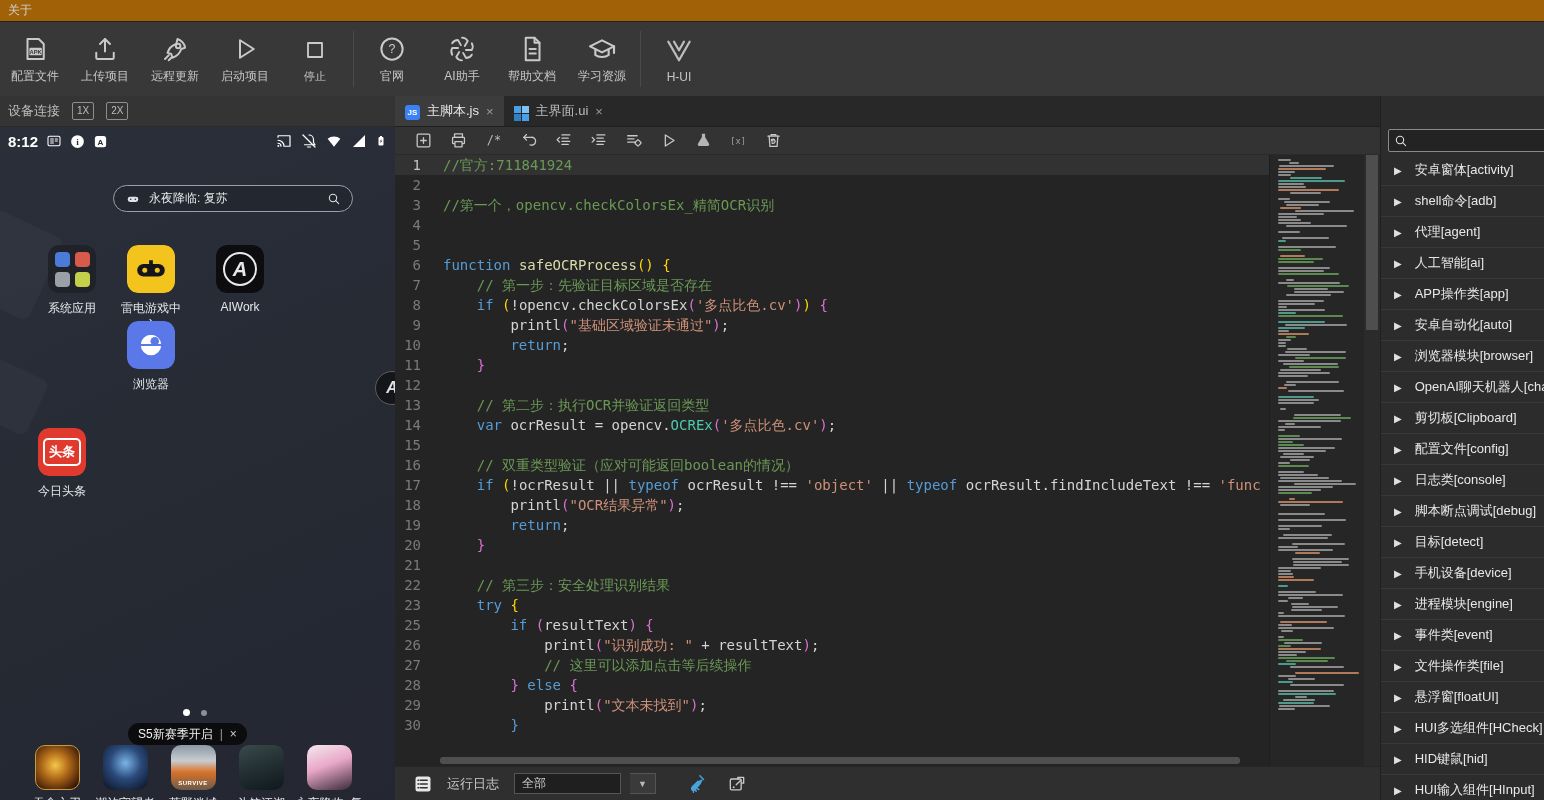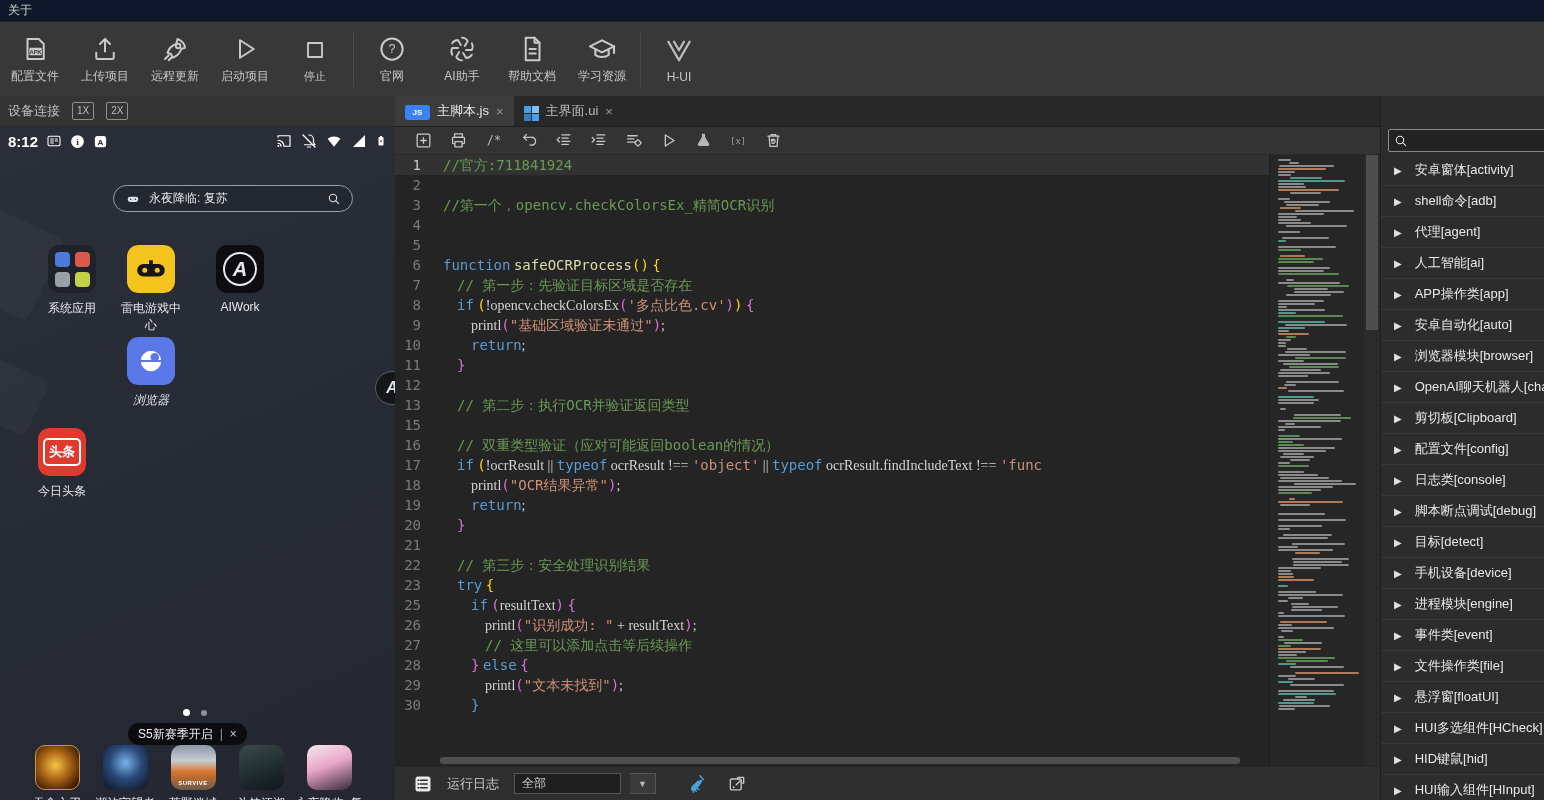--- a/index.html
+++ b/index.html
@@ -1,21 +1,21 @@
 <!DOCTYPE html>
 <html><head>
 <meta charset="utf-8">
 <style>
   html,body{margin:0;padding:0;background:#1b1b1b;}
   *{box-sizing:border-box;}
   #app{position:relative;width:1544px;height:800px;background:#2b2b2b;overflow:hidden;
        font-family:"Liberation Sans","DejaVu Sans",sans-serif;color:#ccc;}
 
   
-  .menubar{position:absolute;top:0;left:0;right:0;height:22px;background:#0f172a;
+  .menubar{position:absolute;top:0;left:0;right:0;height:22px;background:#a16207;
            border-bottom:1px solid #242424;display:flex;align-items:center;padding-left:2px;
            font-size:12px;color:#cfcfcf;}
   .menu-item{padding:2px 6px;}
 
   
   .toolbar{position:absolute;top:22px;left:0;right:0;height:74px;background:#383838;
            display:flex;align-items:center;}
   .tbtn{width:70px;height:64px;display:flex;flex-direction:column;align-items:center;
         justify-content:center;gap:3px;color:#c6c6c6;font-size:12px;cursor:default;}
   .tbtn .ticon{height:32px;display:flex;align-items:center;justify-content:center;}
@@ -70,21 +70,21 @@
              border-bottom:1px solid #2a2a2a;display:flex;align-items:center;gap:0;padding-left:11px;}
   .edicon{width:35px;height:24px;display:flex;align-items:center;justify-content:center;color:#b5b5b5;}
   .codewrap{position:absolute;top:59px;left:0;right:0;bottom:34px;overflow:hidden;
             font-family:"DejaVu Sans Mono","Liberation Mono",monospace;font-size:14px;}
   .cline{display:flex;height:20px;line-height:20px;white-space:pre;}
   .cline.current{background:#323232;}
   .lnum{width:48px;flex:0 0 48px;text-align:right;padding-right:22px;color:#7a7a7a;}
   .cline.current .lnum{color:#c5c5c5;}
   .ctext{flex:1;overflow:hidden;}
   .t-cm{color:#6a9955;} .t-kw{color:#569cd6;} .t-fn{color:#dcdcaa;} .t-m{color:#4ec9b0;}
-  .t-s{color:#ce9178;} .t-p{color:#d4d4d4;font-family:Liberation Serif, serif;} .t-b1{color:#ffd700;} .t-b2{color:#da70d6;} .t-b3{color:#569cd6;}
+  .t-s{color:#ce9178;} .t-p{color:#d4d4d4;} .t-b1{color:#ffd700;} .t-b2{color:#da70d6;} .t-b3{color:#569cd6;}
   .minimap{position:absolute;top:59px;bottom:34px;right:16px;width:95px;background:#262626;
            border-left:1px solid #1e1e1e;padding:4px 0 0 8px;overflow:hidden;}
   .mrow{height:2px;margin-bottom:1px;border-radius:1px;}
   .vscroll{position:absolute;top:59px;bottom:34px;right:0;width:16px;background:#2b2b2b;}
   .vthumb{position:absolute;top:0;left:2px;width:12px;height:175px;background:#4e4e4e;}
   .hscroll{position:absolute;bottom:36px;left:45px;width:800px;height:7px;background:#4f4f4f;border-radius:3px;}
   .logbar{position:absolute;bottom:0;left:0;right:0;height:34px;background:#2f2f2f;
           border-top:1px solid #262626;display:flex;align-items:center;gap:9px;padding-left:13px;}
   .loglabel{font-size:13px;color:#c9c9c9;margin-right:6px;}
   .logselect{width:107px;height:21px;background:#1f1f1f;border:1px solid #555;color:#cfcfcf;
@@ -327,21 +327,21 @@
             <span>雷电游戏中心</span>
           </div>
           <div class="app" style="left: 206px; top: 118px;">
             <span class="aicon">
               <span style="width:48px;height:48px;border-radius:11px;background:#0d0d10;display:flex;align-items:center;justify-content:center;">
                 <span style="width:34px;height:34px;border:2.5px solid #e8e8e8;border-radius:50%;color:#e8e8e8;font-weight:bold;font-style:italic;font-size:20px;display:flex;align-items:center;justify-content:center;">A</span>
               </span>
             </span>
             <span>AIWork</span>
           </div>
-          <div class="app" style="left: 117px; top: 210px; font-style: italic;">
+          <div class="app" style="left: 117px; top: 194px;">
             <span class="aicon">
               <span style="width:48px;height:48px;border-radius:11px;background:#5a78e8;display:flex;align-items:center;justify-content:center;">
                 <svg width="30" height="30" viewBox="0 0 24 24">
                   <circle cx="12" cy="12" r="9" fill="#fff"></circle>
                   <path d="M12 3a9 9 0 0 0 0 18M12 3a9 9 0 0 1 0 18M3 12h18" stroke="#5a78e8" stroke-width="1.6" fill="none"></path>
                   <circle cx="15" cy="9" r="3.4" fill="#5a78e8"></circle>
                 </svg>
               </span>
             </span>
             <span>浏览器</span>
@@ -388,21 +388,21 @@
             <span class="dicon" style="background:linear-gradient(160deg,#f5e8ee 0%,#e8a8c8 45%,#3a2a3a 100%);"></span>
             <span class="dlabel">永夜降临: 复</span>
           </div>
         </div>
     </div>
   </div>
 
   <div class="editor">
     <div class="tabbar" id="tabbar">
         <div class="tab active">
-          <span><span style="width:25px;height:15px;border-radius:3px;background:#3b82f6;color:#fff;font-size:8px;font-weight:bold;display:inline-flex;align-items:center;justify-content:center;">JS</span></span>
+          <span><span style="width:15px;height:15px;border-radius:3px;background:#3b82f6;color:#fff;font-size:8px;font-weight:bold;display:inline-flex;align-items:center;justify-content:center;">JS</span></span>
           <span>主脚本.js</span>
           <span class="x">×</span>
         </div>
         <div class="tab">
           <span><span style="width:15px;height:15px;display:inline-grid;grid-template-columns:7px 7px;grid-gap:1px;">
               <span style="background:#4aa0e8;"></span>
               <span style="background:#7cc2f5;"></span>
               <span style="background:#2f7fc4;"></span>
               <span style="background:#4aa0e8;"></span>
             </span></span>
@@ -484,20 +484,21 @@
         <div class="cline"><div class="lnum">4</div><div class="ctext"></div></div>
         <div class="cline"><div class="lnum">5</div><div class="ctext"></div></div>
         <div class="cline"><div class="lnum">6</div><div class="ctext"><span class="t-kw">function</span><span class="t-p"> </span><span class="t-fn">safeOCRProcess</span><span class="t-b1">()</span><span class="t-p"> </span><span class="t-b1">{</span></div></div>
         <div class="cline"><div class="lnum">7</div><div class="ctext"><span class="t-p">    </span><span class="t-cm">// 第一步：先验证目标区域是否存在</span></div></div>
         <div class="cline"><div class="lnum">8</div><div class="ctext"><span class="t-p">    </span><span class="t-kw">if</span><span class="t-p"> </span><span class="t-b1">(</span><span class="t-p">!opencv.checkColorsEx</span><span class="t-b2">(</span><span class="t-s">'多点比色.cv'</span><span class="t-b2">)</span><span class="t-b1">)</span><span class="t-p"> </span><span class="t-b2">{</span></div></div>
         <div class="cline"><div class="lnum">9</div><div class="ctext"><span class="t-p">        printl</span><span class="t-b2">(</span><span class="t-s">"基础区域验证未通过"</span><span class="t-b2">)</span><span class="t-p">;</span></div></div>
         <div class="cline"><div class="lnum">10</div><div class="ctext"><span class="t-p">        </span><span class="t-kw">return</span><span class="t-p">;</span></div></div>
         <div class="cline"><div class="lnum">11</div><div class="ctext"><span class="t-p">    </span><span class="t-b2">}</span></div></div>
         <div class="cline"><div class="lnum">12</div><div class="ctext"></div></div>
         <div class="cline"><div class="lnum">13</div><div class="ctext"><span class="t-p">    </span><span class="t-cm">// 第二步：执行OCR并验证返回类型</span></div></div>
+        <div class="cline"><div class="lnum">14</div><div class="ctext"><span class="t-p">    </span><span class="t-kw">var</span><span class="t-p"> ocrResult = opencv.</span><span class="t-m">OCREx</span><span class="t-b2">(</span><span class="t-s">'多点比色.cv'</span><span class="t-b2">)</span><span class="t-p">;</span></div></div>
         <div class="cline"><div class="lnum">15</div><div class="ctext"></div></div>
         <div class="cline"><div class="lnum">16</div><div class="ctext"><span class="t-p">    </span><span class="t-cm">// 双重类型验证（应对可能返回boolean的情况）</span></div></div>
         <div class="cline"><div class="lnum">17</div><div class="ctext"><span class="t-p">    </span><span class="t-kw">if</span><span class="t-p"> </span><span class="t-b1">(</span><span class="t-p">!ocrResult || </span><span class="t-kw">typeof</span><span class="t-p"> ocrResult !== </span><span class="t-s">'object'</span><span class="t-p"> || </span><span class="t-kw">typeof</span><span class="t-p"> ocrResult.findIncludeText !== </span><span class="t-s">'func</span></div></div>
         <div class="cline"><div class="lnum">18</div><div class="ctext"><span class="t-p">        printl</span><span class="t-b2">(</span><span class="t-s">"OCR结果异常"</span><span class="t-b2">)</span><span class="t-p">;</span></div></div>
         <div class="cline"><div class="lnum">19</div><div class="ctext"><span class="t-p">        </span><span class="t-kw">return</span><span class="t-p">;</span></div></div>
         <div class="cline"><div class="lnum">20</div><div class="ctext"><span class="t-p">    </span><span class="t-b2">}</span></div></div>
         <div class="cline"><div class="lnum">21</div><div class="ctext"></div></div>
         <div class="cline"><div class="lnum">22</div><div class="ctext"><span class="t-p">    </span><span class="t-cm">// 第三步：安全处理识别结果</span></div></div>
         <div class="cline"><div class="lnum">23</div><div class="ctext"><span class="t-p">    </span><span class="t-kw">try</span><span class="t-p"> </span><span class="t-b1">{</span></div></div>
         <div class="cline"><div class="lnum">25</div><div class="ctext"><span class="t-p">        </span><span class="t-kw">if</span><span class="t-p"> </span><span class="t-b2">(</span><span class="t-p">resultText</span><span class="t-b2">)</span><span class="t-p"> </span><span class="t-b2">{</span></div></div>

